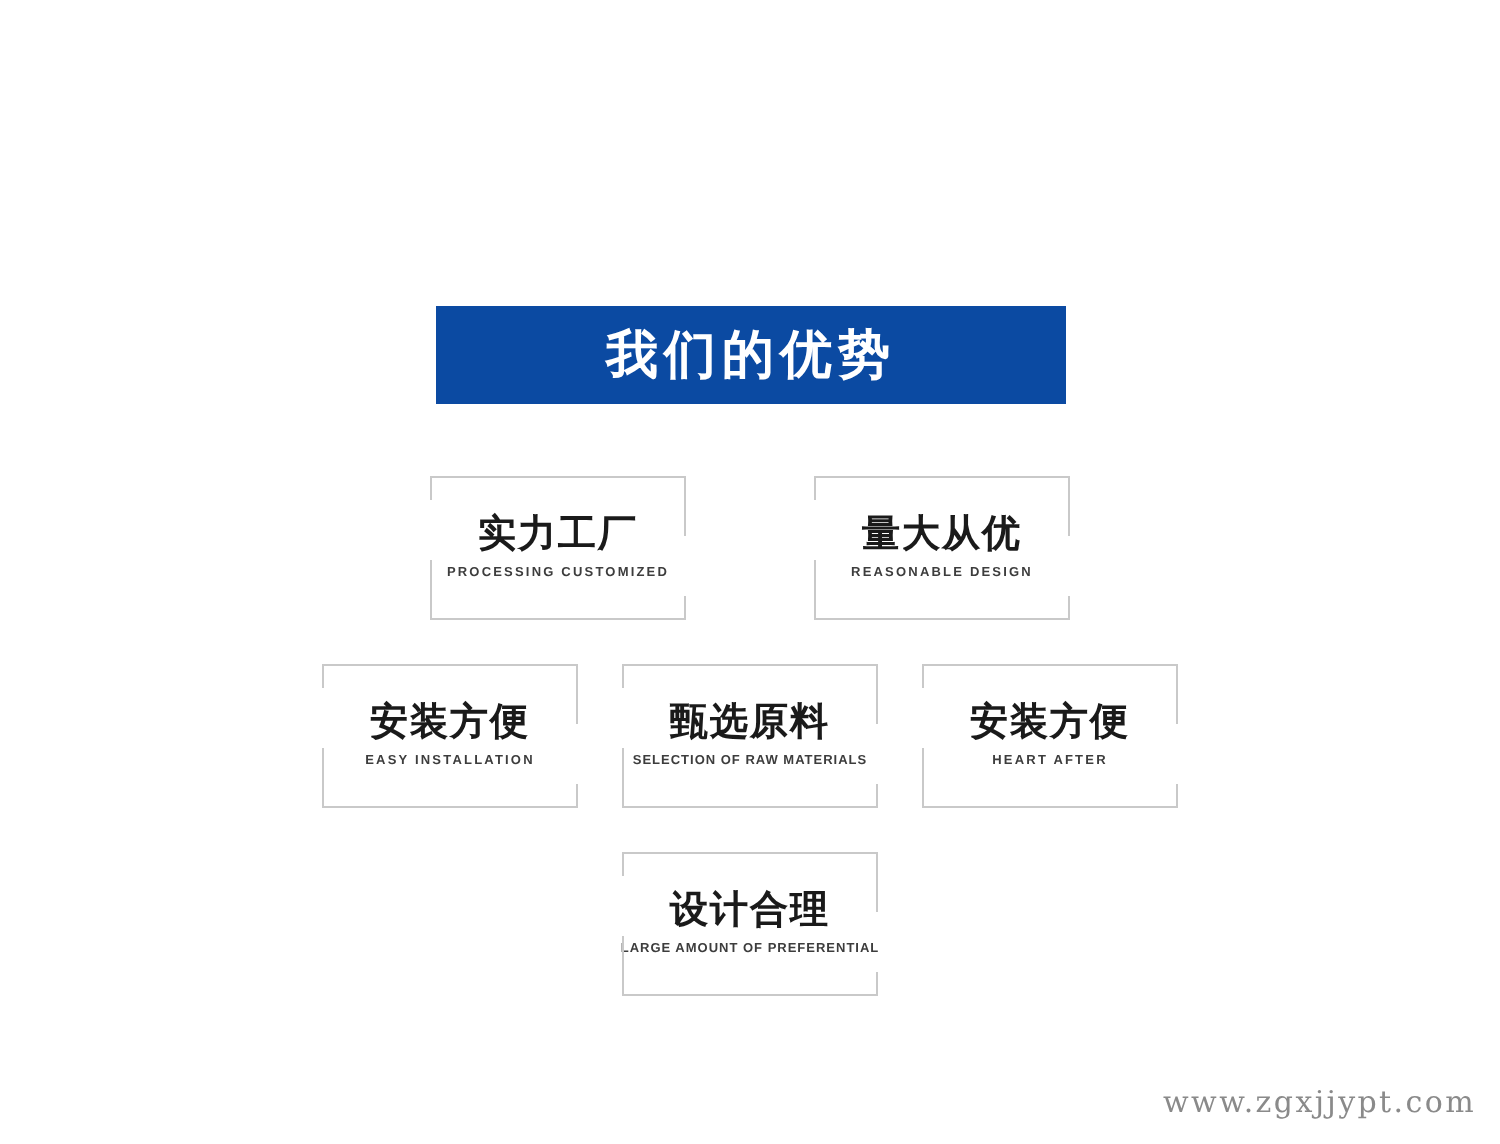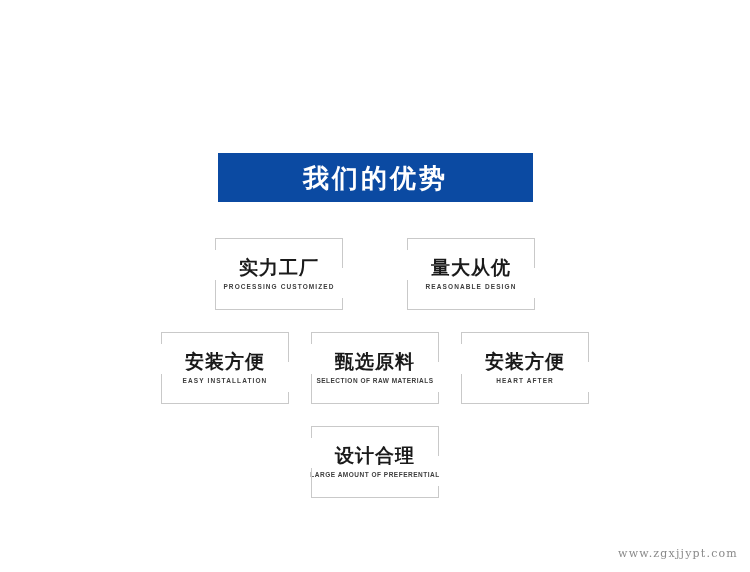--- a/index.html
+++ b/index.html
@@ -119,21 +119,21 @@
     font-family: "Liberation Sans", "DejaVu Sans", sans-serif;
   }
   .card-sub.tight { letter-spacing: 0.5px; }
 
   
   .watermark {
     position: absolute;
     right: 12px;
     bottom: 12px;
     color: #8a8a8a;
-    font-size: 11px;
+    font-size: 15px;
     letter-spacing: 1.2px;
     font-family: "DejaVu Serif", "Liberation Serif", serif;
     white-space: nowrap;
   }
 </style>
 </head>
 <body>
 
 <div id="stage">
 

